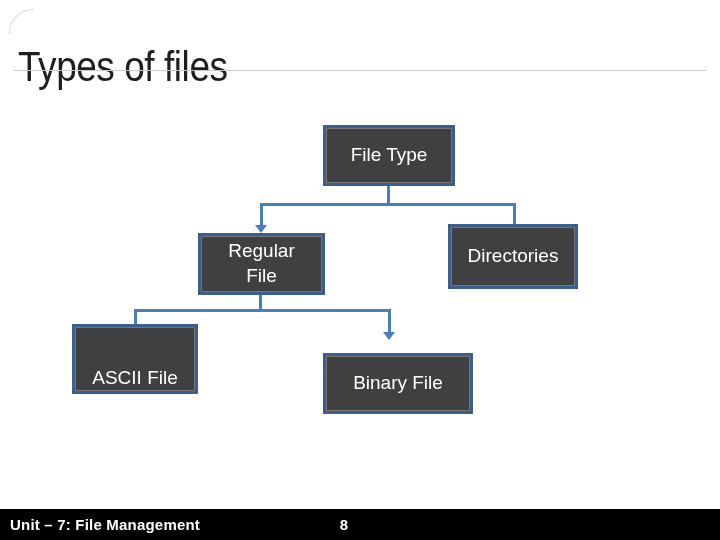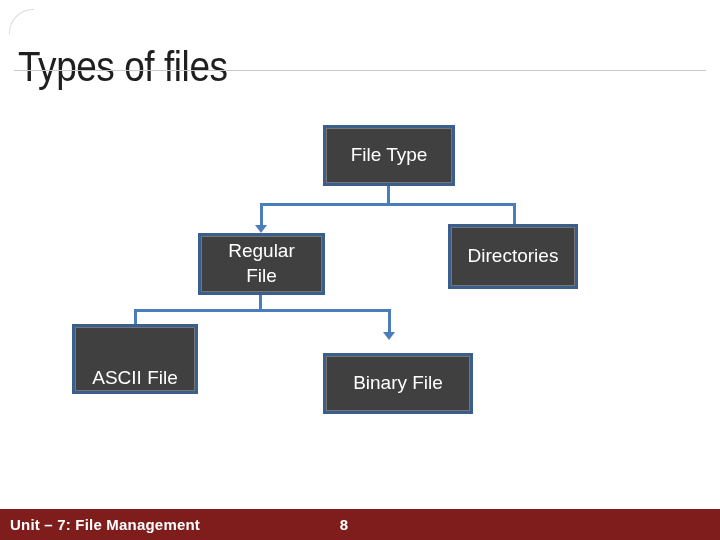--- a/index.html
+++ b/index.html
@@ -69,21 +69,21 @@
     border-right:6px solid transparent;
     border-top:8px solid #4a7ebb;
   }
   .arrow1l{left:255px;top:225px;}
   .arrow1r{left:508px;top:225px;}
   .arrow2l{left:129px;top:332px;}
   .arrow2r{left:383px;top:332px;}
   
   .footer{
     position:absolute;left:0;top:509px;width:720px;height:31px;
-    background:#7f1d1d;
+    background:#000000;
     color:#ffffff;
     font-weight:700;
     font-size:15px;
   }
   .footer-unit{
     position:absolute;left:10px;top:0;height:31px;
     display:flex;align-items:center;
     letter-spacing:0.2px;
   }
   .footer-page{

